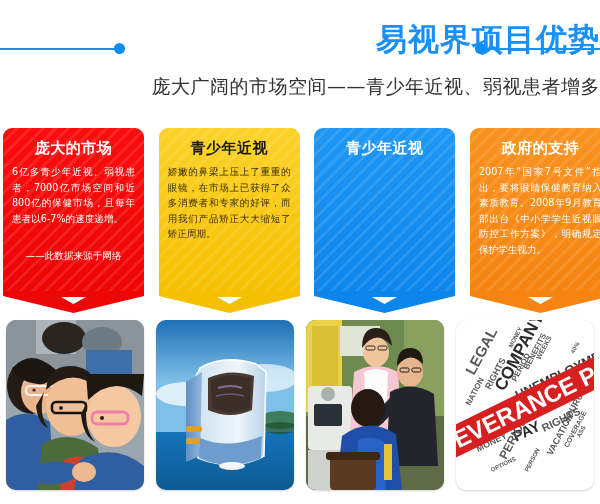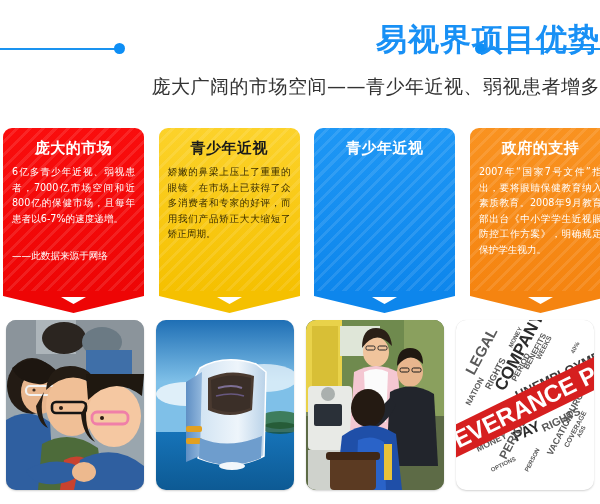--- a/index.html
+++ b/index.html
@@ -66,21 +66,21 @@
     line-height:22px; letter-spacing:0.5px; margin-bottom:5px;
     font-family:"DejaVu Sans","Liberation Sans",sans-serif;
   }
   .card-text {
     position:relative; z-index:2;
     font-size:9.6px; line-height:15.5px; text-align:justify;
     font-family:"DejaVu Sans","Liberation Sans",sans-serif;
   }
   .card-note {
     position:relative; z-index:2;
-    font-size:9.6px; line-height:15px; text-align:left;
+    font-size:9.6px; line-height:15px; text-align:center;
     margin-top:22px;
     font-family:"DejaVu Sans","Liberation Sans",sans-serif;
   }
 
   
   .card-tail { position:absolute; top:163px; left:0; width:141px; height:22px; }
   .card-tail svg { display:block; width:141px; height:22px; }
 
   
   .c-red    .card-body { background:linear-gradient(180deg,#fa0d0d 0%,#ee0505 100%); }

